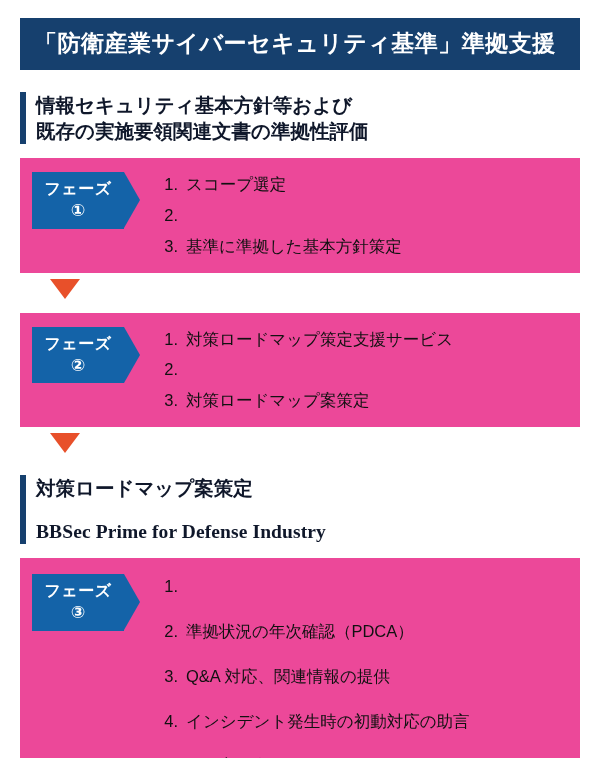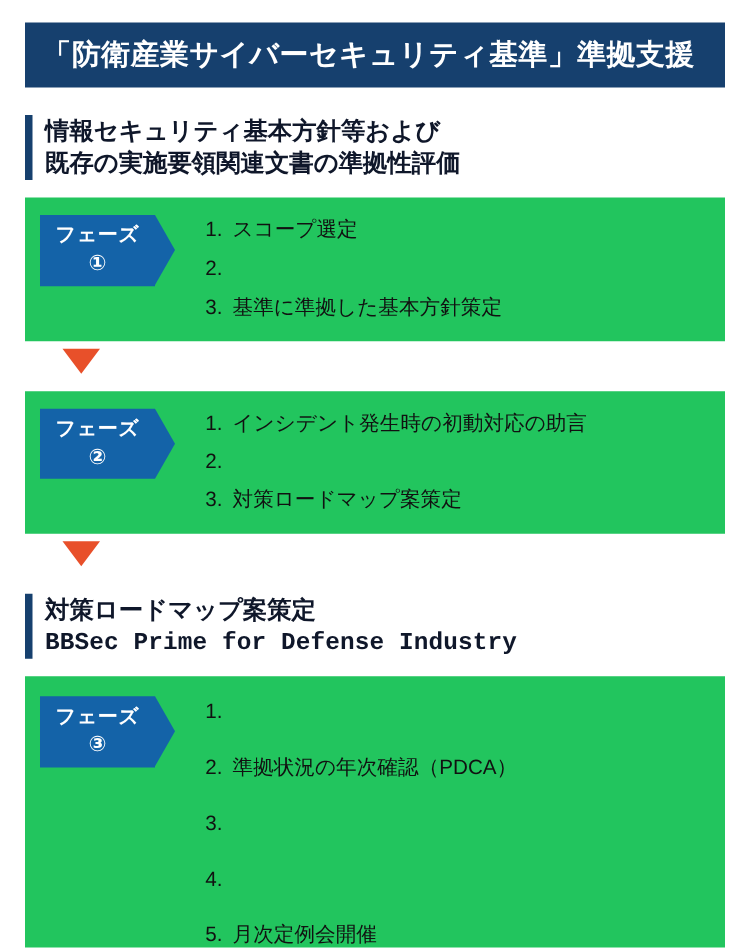--- a/index.html
+++ b/index.html
@@ -51,28 +51,29 @@
     font-size: 19.5px;
     font-weight: bold;
     line-height: 1.32;
     color: #0f172a;
     padding-top: 1px;
   }
   .section-title .l2 {
     display: block;
   }
   .section-title .en {
-    font-family: Liberation Mono, monospace;
+    font-family: Liberation Serif, serif;
     letter-spacing: 0.1px;
+    margin-top: 17px;
   }
 
   
   .phase-block {
     position: relative;
-    background: #22c55e;
+    background: #ec4899;
     margin-top: 14px;
     padding: 14px 14px 14px 12px;
     box-sizing: border-box;
     width: 560px;
     display: flex;
     align-items: flex-start;
   }
   .phase-block.tall {
     padding-top: 16px;
     padding-bottom: 18px;
@@ -190,21 +191,21 @@
   <div class="down-arrow"></div>
 
   <div class="phase-block">
     <div class="phase-tag">
       <span class="ph-label">フェーズ</span>
       <span class="ph-num">②</span>
     </div>
     <ol class="steps">
       <li>
         <span class="num">1.</span>
-        <span class="txt">インシデント発生時の初動対応の助言</span>
+        <span class="txt">対策ロードマップ策定支援サービス</span>
       </li>
       <li>
         <span class="num">2.</span>
       </li>
       <li>
         <span class="num">3.</span>
         <span class="txt">対策ロードマップ案策定</span>
       </li>
     </ol>
   </div>
@@ -227,23 +228,25 @@
     <ol class="steps spaced">
       <li>
         <span class="num">1.</span>
       </li>
       <li>
         <span class="num">2.</span>
         <span class="txt">準拠状況の年次確認（PDCA）</span>
       </li>
       <li>
         <span class="num">3.</span>
+        <span class="txt">Q&amp;A 対応、関連情報の提供</span>
       </li>
       <li>
         <span class="num">4.</span>
+        <span class="txt">インシデント発生時の初動対応の助言</span>
       </li>
       <li>
         <span class="num">5.</span>
         <span class="txt">月次定例会開催</span>
       </li>
     </ol>
   </div>
 
 </div>
 

